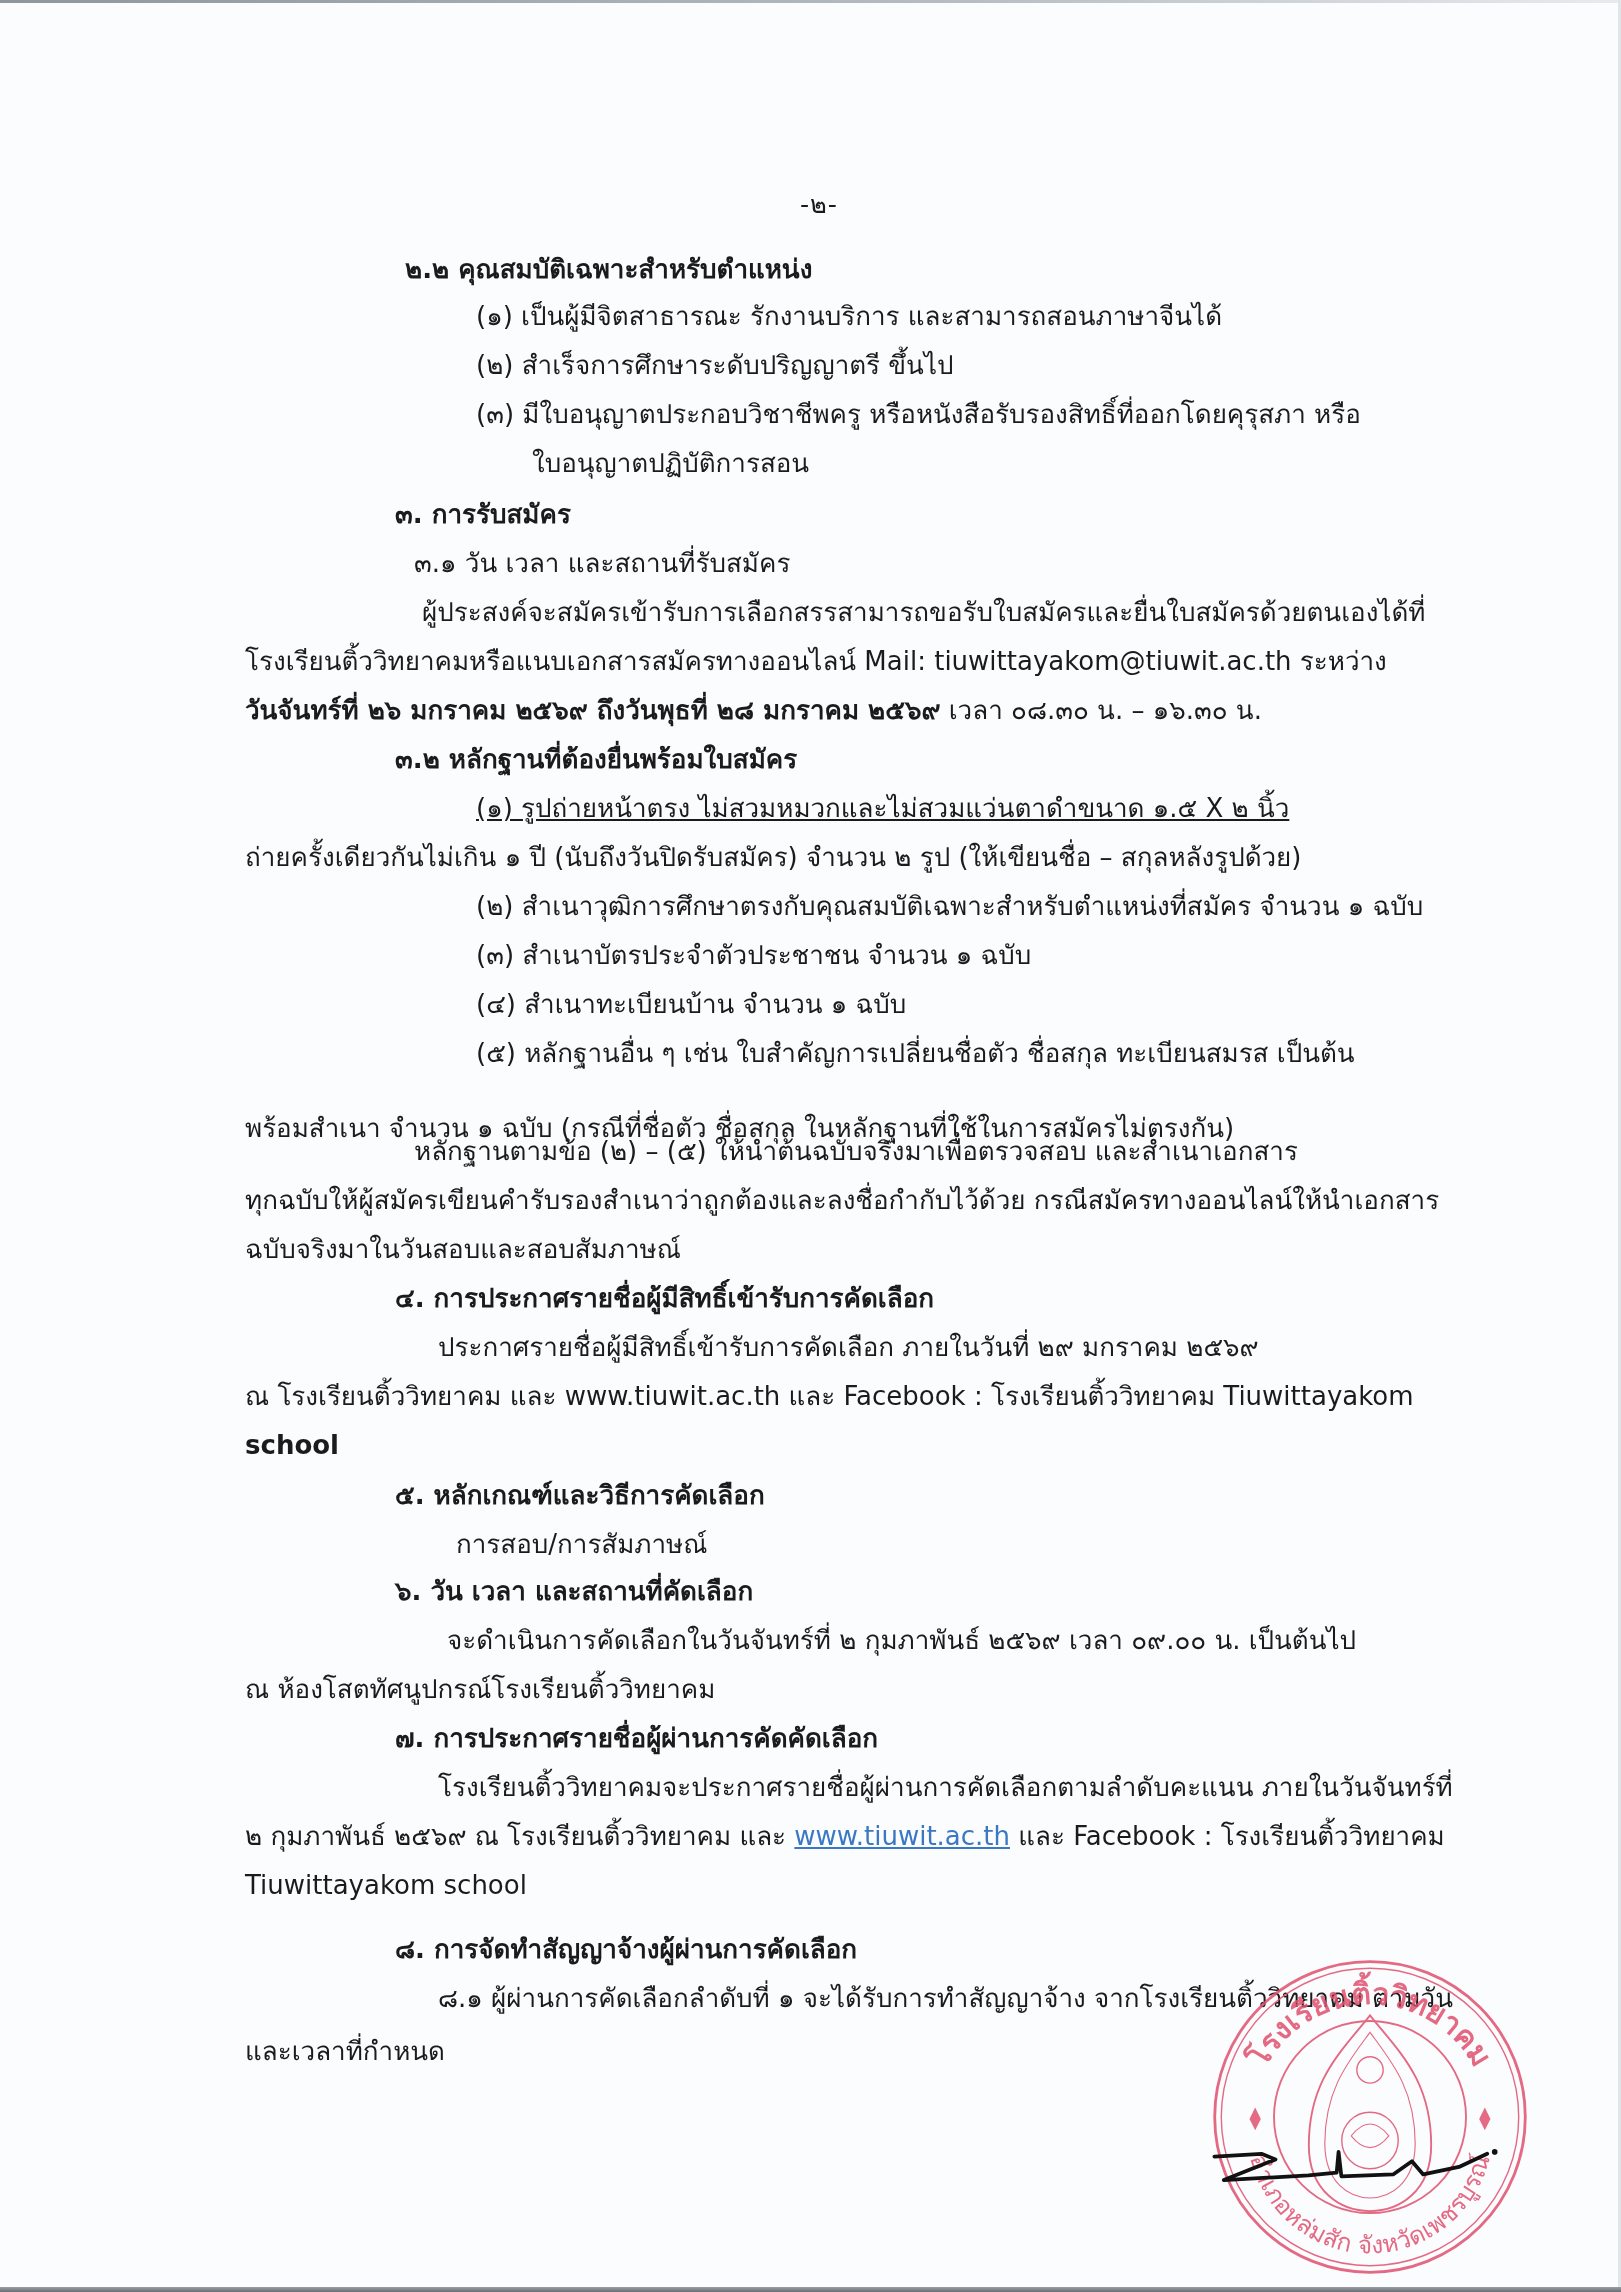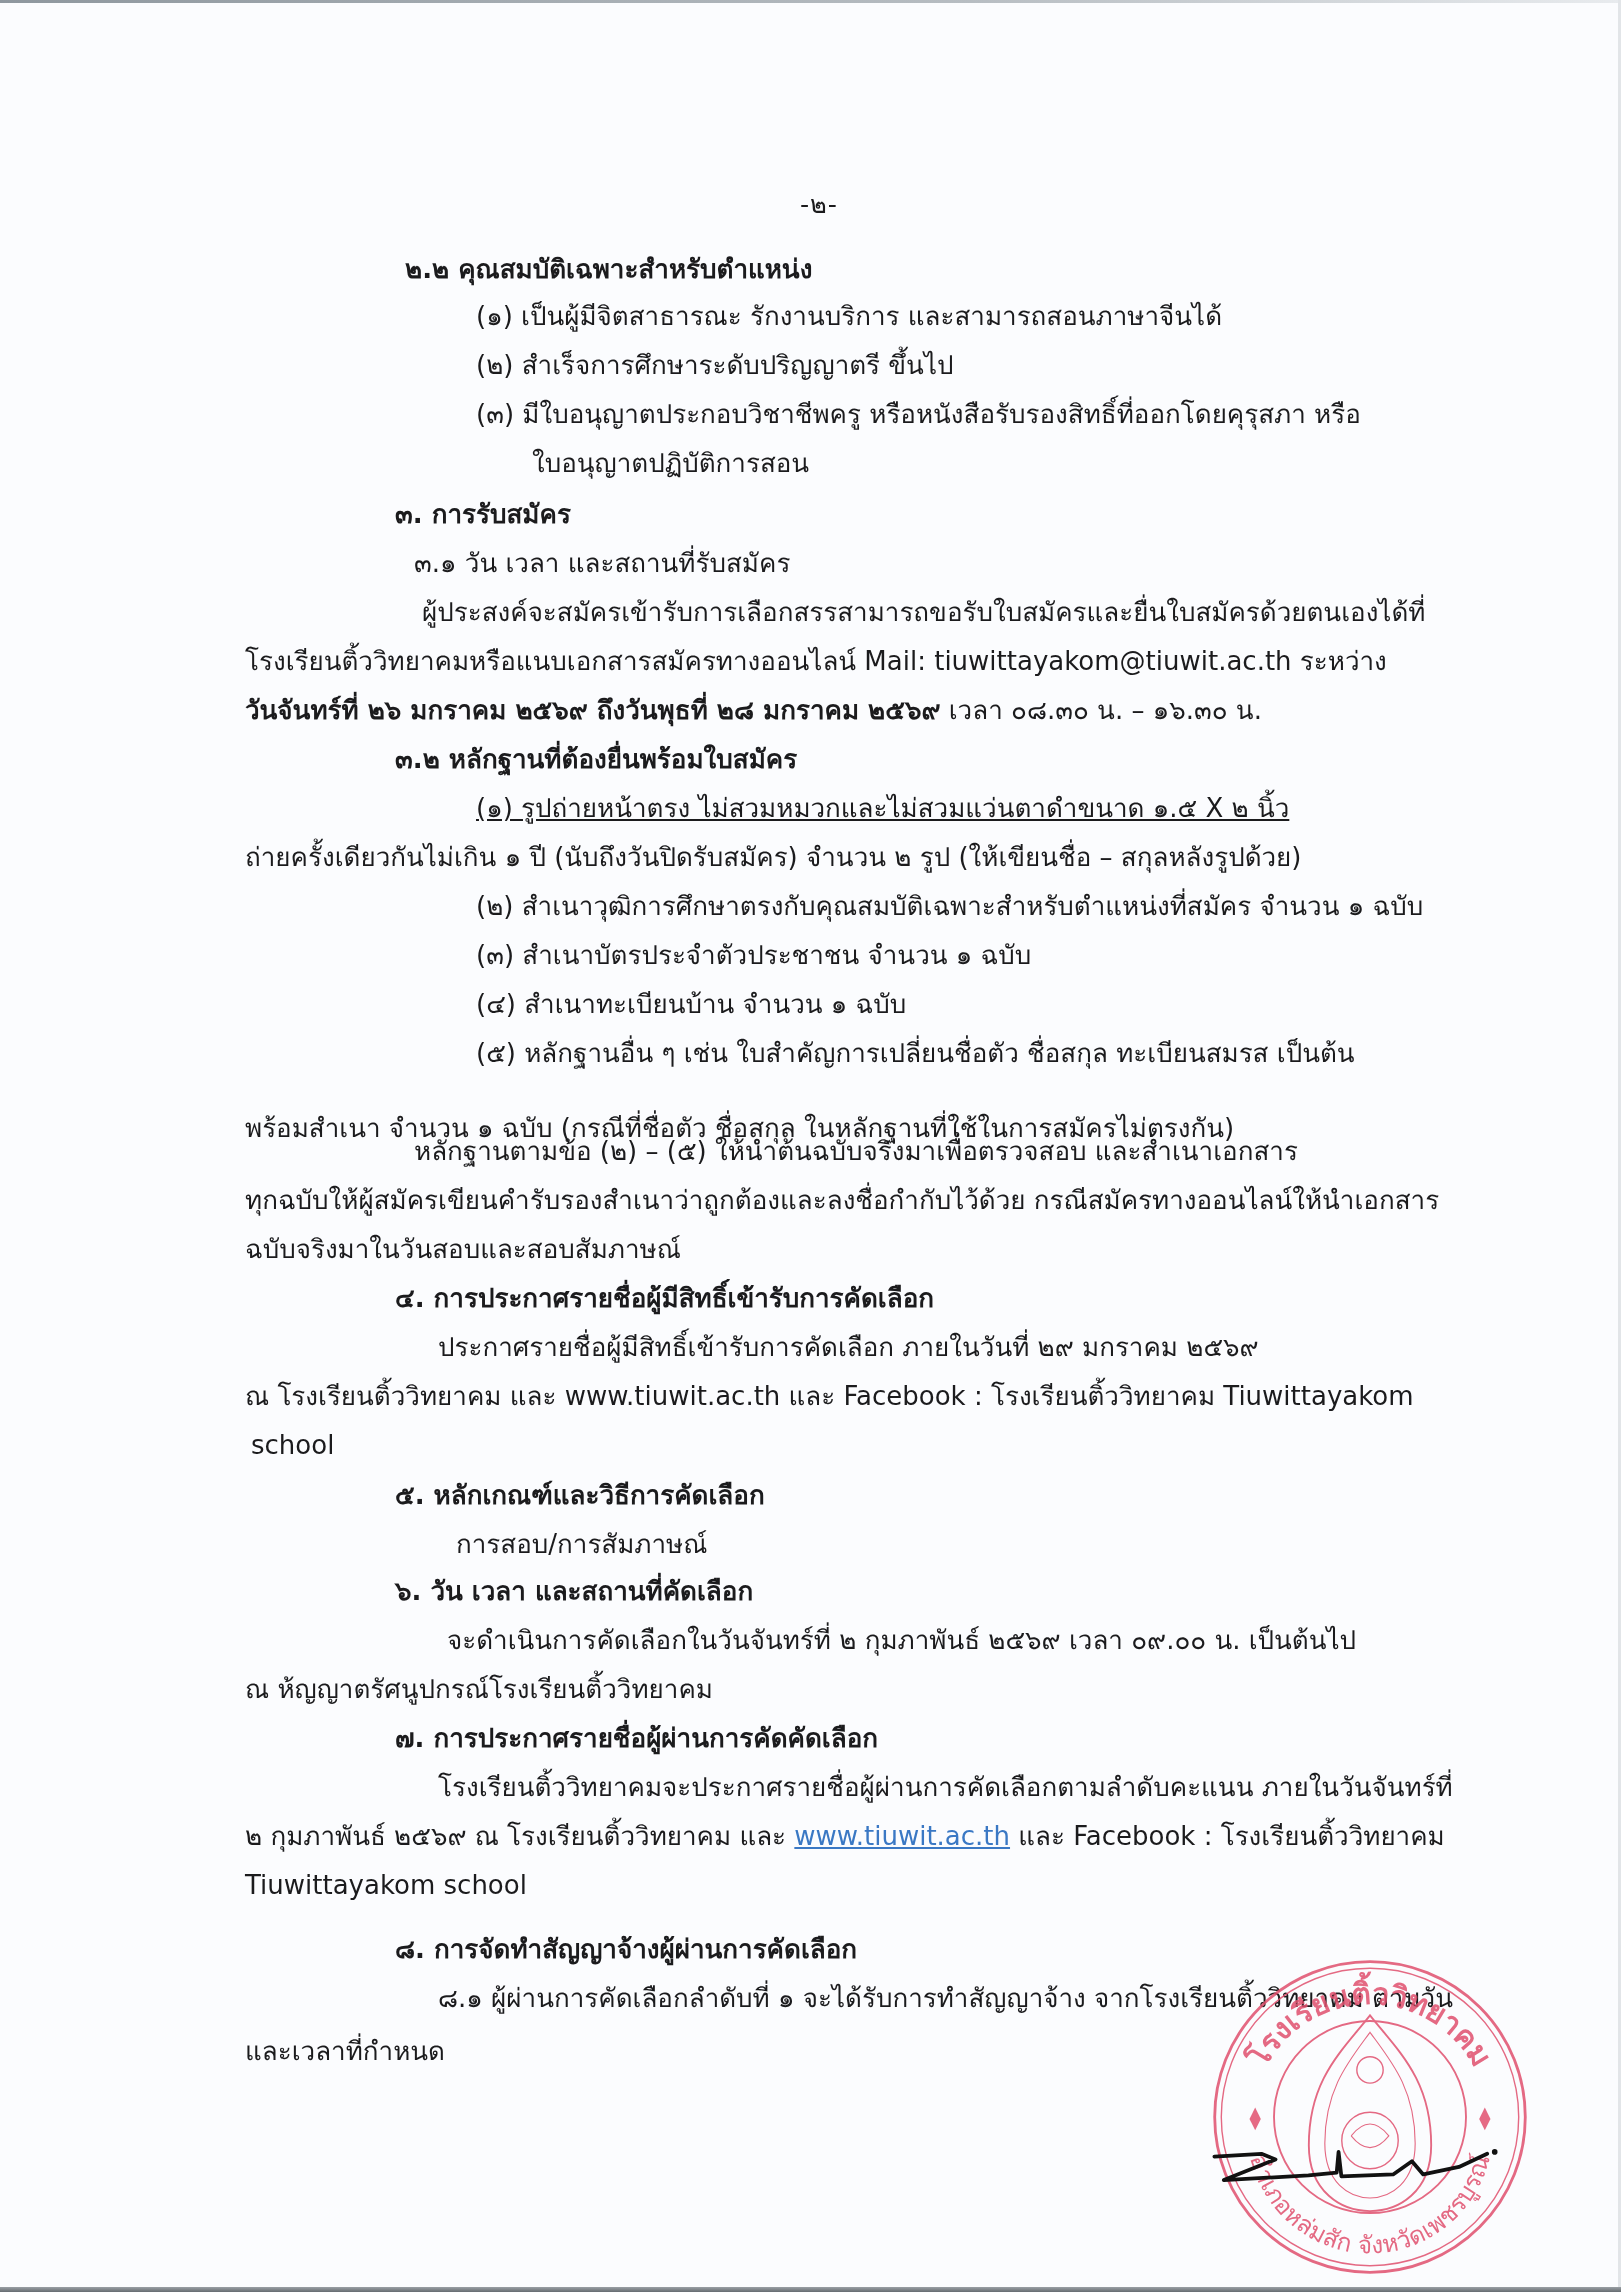--- a/index.html
+++ b/index.html
@@ -52,28 +52,28 @@
 <div class="ln" style="left:476px; top:987px;">(๔)  สำเนาทะเบียนบ้าน  จำนวน  ๑  ฉบับ</div>
 <div class="ln" style="left:476px; top:1036px;">(๕)  หลักฐานอื่น ๆ เช่น  ใบสำคัญการเปลี่ยนชื่อตัว  ชื่อสกุล  ทะเบียนสมรส  เป็นต้น</div>
 <div class="ln" style="left:245px; top:1085px;margin-top:26px;">พร้อมสำเนา  จำนวน  ๑  ฉบับ  (กรณีที่ชื่อตัว ชื่อสกุล  ในหลักฐานที่ใช้ในการสมัครไม่ตรงกัน)</div>
 <div class="ln" style="left:414px; top:1134px;">หลักฐานตามข้อ (๒) – (๕) ให้นำต้นฉบับจริงมาเพื่อตรวจสอบ และสำเนาเอกสาร</div>
 <div class="ln" style="left:245px; top:1183px;">ทุกฉบับให้ผู้สมัครเขียนคำรับรองสำเนาว่าถูกต้องและลงชื่อกำกับไว้ด้วย กรณีสมัครทางออนไลน์ให้นำเอกสาร</div>
 <div class="ln" style="left:245px; top:1232px;">ฉบับจริงมาในวันสอบและสอบสัมภาษณ์</div>
 
 <div class="ln b" style="left:395px; top:1281px;">๔. การประกาศรายชื่อผู้มีสิทธิ์เข้ารับการคัดเลือก</div>
 <div class="ln" style="left:438px; top:1330px;">ประกาศรายชื่อผู้มีสิทธิ์เข้ารับการคัดเลือก ภายในวันที่  ๒๙ มกราคม ๒๕๖๙</div>
 <div class="ln" style="left:245px; top:1379px;">ณ โรงเรียนติ้ววิทยาคม และ www.tiuwit.ac.th และ Facebook : โรงเรียนติ้ววิทยาคม Tiuwittayakom</div>
-<div class="ln" style="left:251px; top:1428px;">school</div>
+<div class="ln" style="left:245px; top:1428px;font-weight:bold;">school</div>
 
 <div class="ln b" style="left:395px; top:1478px;">๕.  หลักเกณฑ์และวิธีการคัดเลือก</div>
 <div class="ln" style="left:456px; top:1527px;text-align:center;">การสอบ/การสัมภาษณ์</div>
 
 <div class="ln b" style="left:395px; top:1574px;">๖. วัน เวลา และสถานที่คัดเลือก</div>
 <div class="ln" style="left:447px; top:1623px;">จะดำเนินการคัดเลือกในวันจันทร์ที่ ๒ กุมภาพันธ์ ๒๕๖๙ เวลา ๐๙.๐๐ น. เป็นต้นไป</div>
-<div class="ln" style="left:245px; top:1672px;">ณ ห้ญญาตรัศนูปกรณ์โรงเรียนติ้ววิทยาคม</div>
+<div class="ln" style="left:245px; top:1672px;">ณ ห้องโสตทัศนูปกรณ์โรงเรียนติ้ววิทยาคม</div>
 
 <div class="ln b" style="left:395px; top:1721px;">๗.  การประกาศรายชื่อผู้ผ่านการคัดคัดเลือก</div>
 <div class="ln" style="left:438px; top:1770px;">โรงเรียนติ้ววิทยาคมจะประกาศรายชื่อผู้ผ่านการคัดเลือกตามลำดับคะแนน ภายในวันจันทร์ที่</div>
 <div class="ln" style="left:245px; top:1819px;">
   <span>๒ กุมภาพันธ์ ๒๕๖๙ ณ โรงเรียนติ้ววิทยาคม และ </span><span class="link">www.tiuwit.ac.th</span><span> และ Facebook : โรงเรียนติ้ววิทยาคม</span>
 </div>
 <div class="ln" style="left:245px; top:1868px;">Tiuwittayakom school</div>
 
 <div class="ln b" style="left:395px; top:1932px;">๘.  การจัดทำสัญญาจ้างผู้ผ่านการคัดเลือก</div>
 <div class="ln" style="left:438px; top:1981px;">๘.๑ ผู้ผ่านการคัดเลือกลำดับที่ ๑ จะได้รับการทำสัญญาจ้าง จากโรงเรียนติ้ววิทยาคม ตามวัน</div>

